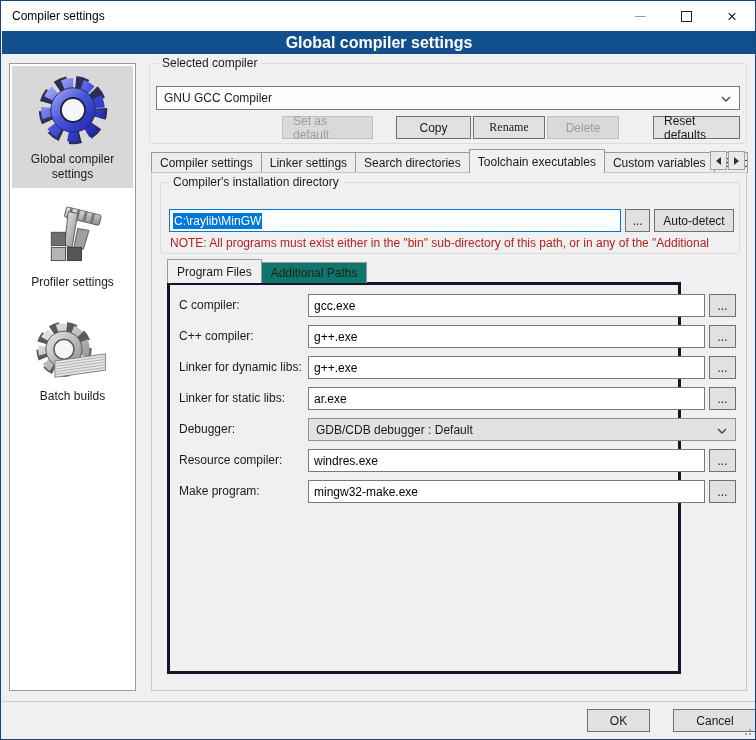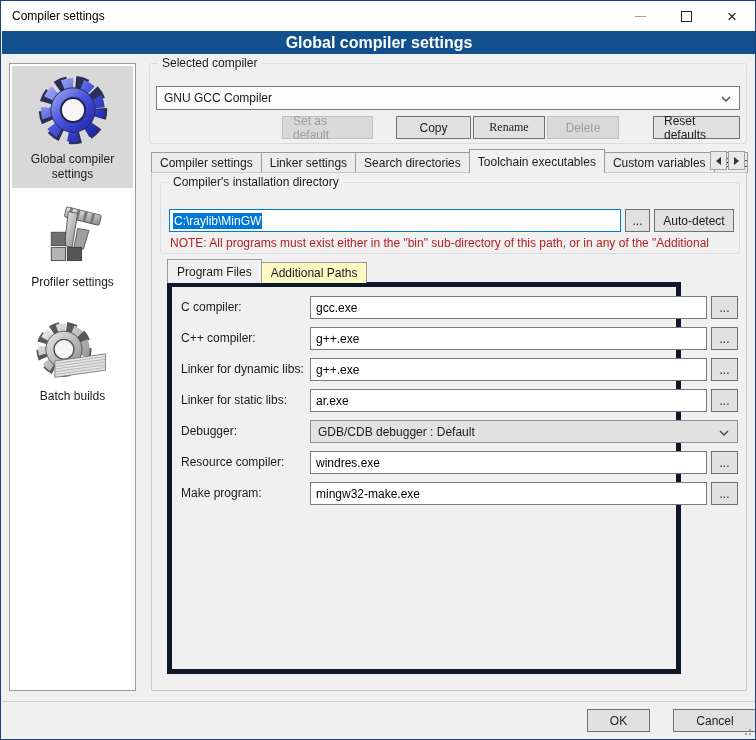--- a/index.html
+++ b/index.html
@@ -75,24 +75,24 @@
   .install-group { left:8px; top:9px; width:580px; height:72px; }
   .dir-input { position:absolute; left:8px; top:26px; width:452px; height:23px; background:#fff;
                border:1px solid #0078d7; display:flex; align-items:center; padding:0 3px;
                white-space:nowrap; overflow:hidden; cursor:text; }
   .dir-input .sel { background:#0078d7; color:#fff; padding:1px 1px; }
   .mini-btn { position:absolute; width:25px; height:23px; }
   .note { position:absolute; left:9px; top:53px; width:564px; color:#b22222; white-space:nowrap; overflow:hidden; }
 
   
   .subtabs { position:absolute; left:15px; top:86px; height:24px; display:flex; align-items:flex-end; z-index:2; }
-  .subtab { height:21px; padding:0 9px; display:flex; align-items:center; background:#fef9c3;
+  .subtab { height:21px; padding:0 9px; display:flex; align-items:center; background:#0f766e;
             border:1px solid #9a9a9a; border-bottom:none; margin-right:-1px; white-space:nowrap; cursor:pointer; }
   .subtab.active { height:24px; background:#f0f0f0; z-index:3; position:relative; }
-  .subpanel { position:absolute; left:15px; top:109px; width:514px; height:392px; border:5px solid #0f172a; }
+  .subpanel { position:absolute; left:15px; top:109px; width:514px; height:392px; border:3px solid #0f172a; }
 
   
   .frow { position:absolute; left:8px; width:557px; height:23px; }
   .frow .flabel { position:absolute; left:1px; top:4px; }
   .frow input { position:absolute; left:130px; top:0; width:397px; height:23px; border:1px solid #7a7a7a;
                 background:#fff; font-family:inherit; font-size:12px; padding:0 5px; }
   .frow .mini-btn { left:531px; top:0; width:27px; }
   .frow .combo { left:130px; top:0; width:428px;text-align:center; }
   .r0{top:9px} .r1{top:40px} .r2{top:71px} .r3{top:102px} .r4{top:133px} .r5{top:164px} .r6{top:195px}
 

